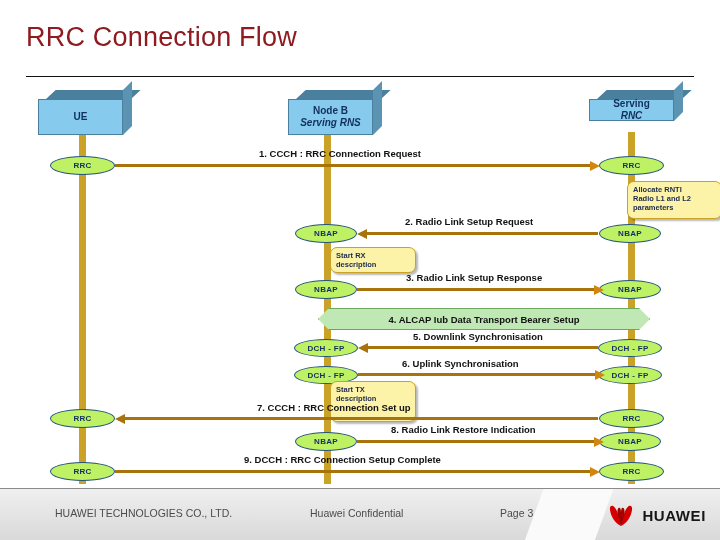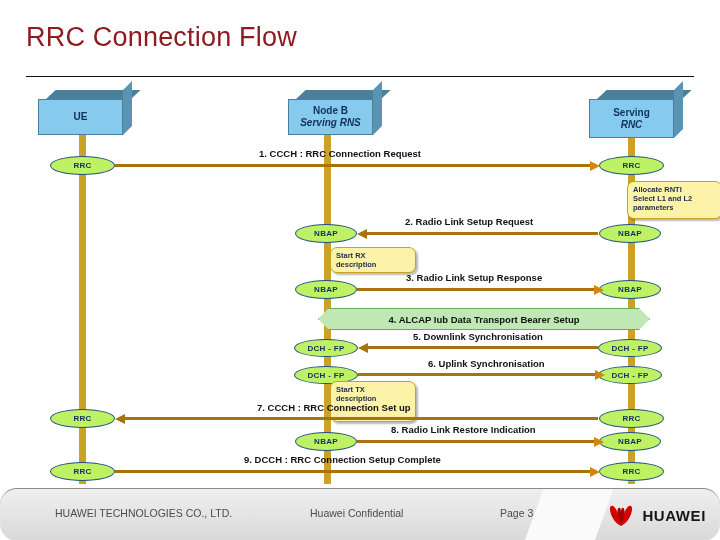--- a/index.html
+++ b/index.html
@@ -96,21 +96,20 @@
     clip-path:polygon(11px 0,calc(100% - 11px) 0,100% 50%,calc(100% - 11px) 100%,11px 100%,0 50%);
     box-sizing:border-box;
   }
 
   
   #footer{
     position:absolute;left:0;top:488px;width:720px;height:52px;
     background:linear-gradient(to bottom,#efefef 0%,#e3e3e3 55%,#d8d8d8 100%);
     border-top:1px solid #8b8b8b;
     overflow:hidden;
-    border-radius:17px;
   }
   #footer .swoosh{
     position:absolute;right:116px;top:-6px;width:70px;height:64px;
     background:#fafafa;
     transform:skewX(-20deg);
   }
   #footer .txt{position:absolute;color:#4b4b4b;font-size:10.5px;top:18px;white-space:nowrap;}
   #footer .f1{left:55px;}
   #footer .f2{left:310px;}
   #footer .f3{left:500px;}
@@ -141,39 +140,39 @@
 
     <div class="node3d" style="left:288px;top:6px;width:85px;height:45px;">
       <div class="top"></div>
       <div class="side"></div>
       <div class="face">
         <span class="l1">Node B</span>
         <span class="l2">Serving RNS</span>
       </div>
     </div>
 
-    <div class="node3d" style="left:589px;top:6px;width:85px;height:48px;">
+    <div class="node3d" style="left:589px;top:6px;width:85px;height:31px;">
       <div class="top"></div>
       <div class="side"></div>
       <div class="face">
         <span class="l1">Serving</span>
         <span class="l2">RNC</span>
       </div>
     </div>
 
     <div class="ell" style="left:50px;top:72px;width:65px;height:19px;">RRC</div>
     <div class="ell" style="left:599px;top:72px;width:65px;height:19px;">RRC</div>
     <div class="arrow right" style="left:115px;top:80px;width:476px;">
       <span class="head"></span>
     </div>
     <div class="msg" style="left:259px;top:64px;">1. CCCH : RRC Connection Request</div>
 
     <div class="note" style="left:587px;top:97px;width:95px;height:38px;">
       <div>Allocate RNTI</div>
-      <div>Select L1 and L2</div>
+      <div>Radio L1 and L2</div>
       <div>parameters</div>
     </div>
 
     <div class="ell" style="left:295px;top:140px;width:62px;height:19px;">NBAP</div>
     <div class="ell" style="left:599px;top:140px;width:62px;height:19px;">NBAP</div>
     <div class="arrow left" style="left:366px;top:148px;width:232px;">
       <span class="head"></span>
     </div>
     <div class="msg" style="left:405px;top:132px;">2. Radio Link Setup Request</div>
 
@@ -196,21 +195,21 @@
     <div class="arrow left" style="left:367px;top:262px;width:231px;">
       <span class="head"></span>
     </div>
     <div class="msg" style="left:413px;top:247px;">5. Downlink Synchronisation</div>
 
     <div class="ell" style="left:294px;top:282px;width:64px;height:18px;">DCH - FP</div>
     <div class="ell" style="left:598px;top:282px;width:64px;height:18px;">DCH - FP</div>
     <div class="arrow right" style="left:358px;top:289px;width:238px;">
       <span class="head"></span>
     </div>
-    <div class="msg" style="left:428px;top:274px;">6. Uplink Synchronisation</div>
+    <div class="msg" style="left:402px;top:274px;">6. Uplink Synchronisation</div>
 
     <div class="note" style="left:290px;top:297px;width:86px;height:41px;">
       <div>Start TX</div>
       <div>description</div>
     </div>
 
     <div class="ell" style="left:50px;top:325px;width:65px;height:19px;">RRC</div>
     <div class="ell" style="left:599px;top:325px;width:65px;height:19px;">RRC</div>
     <div class="arrow left" style="left:124px;top:333px;width:474px;">
       <span class="head"></span>

